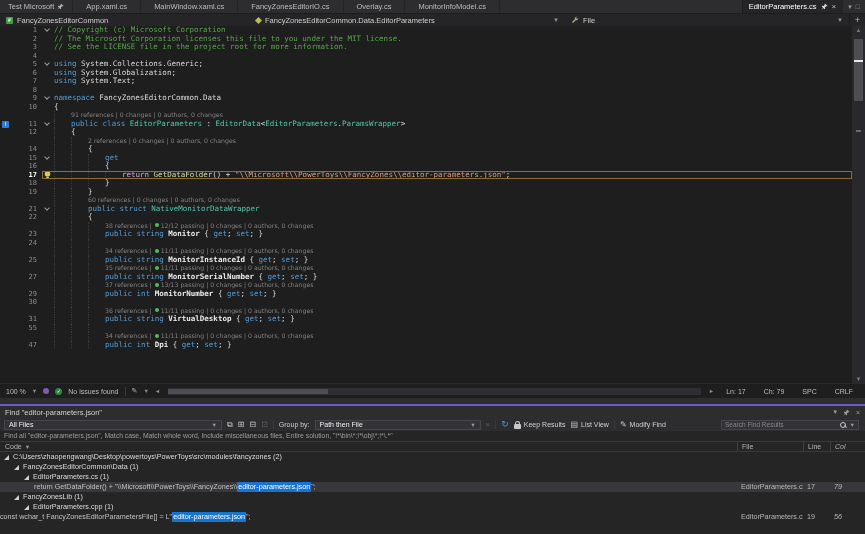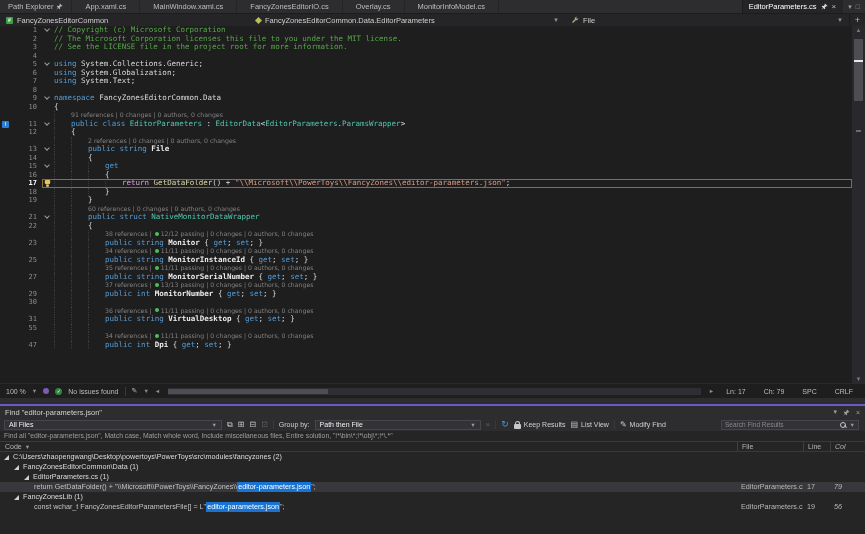--- a/index.html
+++ b/index.html
@@ -100,21 +100,21 @@
   .fcell { padding-left:4px; color:#b9b9b9; overflow:hidden; }
   svg { display:block; }
 </style>
 </head>
 <body>
 
 <div id="app">
 
   <div id="tabrow">
     <div class="tab pinned">
-      <span>Path Explorer</span>
+      <span>Test Microsoft</span>
       <svg width="7" height="7" viewBox="0 0 16 16">
           <path d="M9 1l6 6-2.2 0.8-0.8-0.8-3 3 0.6 3.2-1.6 0.8-2.8-2.8L2 14.6 1.4 14l3.2-3.2L1.8 8l0.8-1.6 3.2 0.6 3-3-0.8-0.8z" fill="#b0b0b0"></path>
         </svg>
     </div>
     <div class="tab">
         <span>App.xaml.cs</span>
       </div>
     <div class="tab">
         <span>MainWindow.xaml.cs</span>
       </div>
@@ -254,28 +254,20 @@
           <div class="ctext"><span class="g"></span><span class="tk-pl">{</span></div>
         </div>
         <div class="crow">
           <div class="margin"></div>
           <div class="lnum"></div>
           <div class="foldc"></div>
           <div class="ctext cl"><span class="g"></span><span class="g"></span><span class="tk-t">2 references | 0 changes | 0 authors, 0 changes</span></div>
         </div>
         <div class="crow">
           <div class="margin"></div>
-          <div class="lnum">13</div>
-          <div class="foldc">
-            <span class="chv"></span>
-          </div>
-          <div class="ctext"><span class="g"></span><span class="g"></span><span class="tk-k">public</span><span class="tk-pl"> </span><span class="tk-k">string</span><span class="tk-pl"> </span><span class="tk-id">File</span></div>
-        </div>
-        <div class="crow">
-          <div class="margin"></div>
           <div class="lnum">14</div>
           <div class="foldc"></div>
           <div class="ctext"><span class="g"></span><span class="g"></span><span class="tk-pl">{</span></div>
         </div>
         <div class="crow">
           <div class="margin"></div>
           <div class="lnum">15</div>
           <div class="foldc">
             <span class="chv"></span>
           </div>
@@ -336,20 +328,26 @@
           <div class="margin"></div>
           <div class="lnum"></div>
           <div class="foldc"></div>
           <div class="ctext cl"><span class="g"></span><span class="g"></span><span class="g"></span><span class="tk-t">38 references | </span><span class="cldot"></span><span class="tk-t">12/12 passing | 0 changes | 0 authors, 0 changes</span></div>
         </div>
         <div class="crow">
           <div class="margin"></div>
           <div class="lnum">23</div>
           <div class="foldc"></div>
           <div class="ctext"><span class="g"></span><span class="g"></span><span class="g"></span><span class="tk-k">public</span><span class="tk-pl"> </span><span class="tk-k">string</span><span class="tk-pl"> </span><span class="tk-id">Monitor</span><span class="tk-pl"> { </span><span class="tk-k">get</span><span class="tk-pl">; </span><span class="tk-k">set</span><span class="tk-pl">; }</span></div>
+        </div>
+        <div class="crow">
+          <div class="margin"></div>
+          <div class="lnum">24</div>
+          <div class="foldc"></div>
+          <div class="ctext"><span class="g"></span><span class="g"></span><span class="g"></span></div>
         </div>
         <div class="crow">
           <div class="margin"></div>
           <div class="lnum"></div>
           <div class="foldc"></div>
           <div class="ctext cl"><span class="g"></span><span class="g"></span><span class="g"></span><span class="tk-t">34 references | </span><span class="cldot"></span><span class="tk-t">11/11 passing | 0 changes | 0 authors, 0 changes</span></div>
         </div>
         <div class="crow">
           <div class="margin"></div>
           <div class="lnum">25</div>
@@ -547,21 +545,30 @@
         <div class="frow">
           <div class="ftree" style="padding-left: 14px;">
             <span class="tri"></span>
             <span class="flabel">FancyZonesLib (1)</span>
           </div>
           <div class="fcell w-file"></div>
           <div class="fcell w-line"></div>
           <div class="fcell w-col"></div>
         </div>
         <div class="frow">
-          <div class="ftree" style="padding-left: 34px;">
+          <div class="ftree" style="padding-left: 24px;">
+            <span class="tri"></span>
+            <span class="flabel">EditorParameters.cpp (1)</span>
+          </div>
+          <div class="fcell w-file"></div>
+          <div class="fcell w-line"></div>
+          <div class="fcell w-col"></div>
+        </div>
+        <div class="frow">
+          <div class="ftree" style="">
             <span class="fcode">const wchar_t FancyZonesEditorParametersFile[] = L"</span>
             <span class="fmatch">editor-parameters.json</span>
             <span class="fcode">";</span>
           </div>
           <div class="fcell w-file">EditorParameters.cpp</div>
           <div class="fcell w-line">19</div>
           <div class="fcell w-col">56</div>
         </div>
       </div>
   </div>

